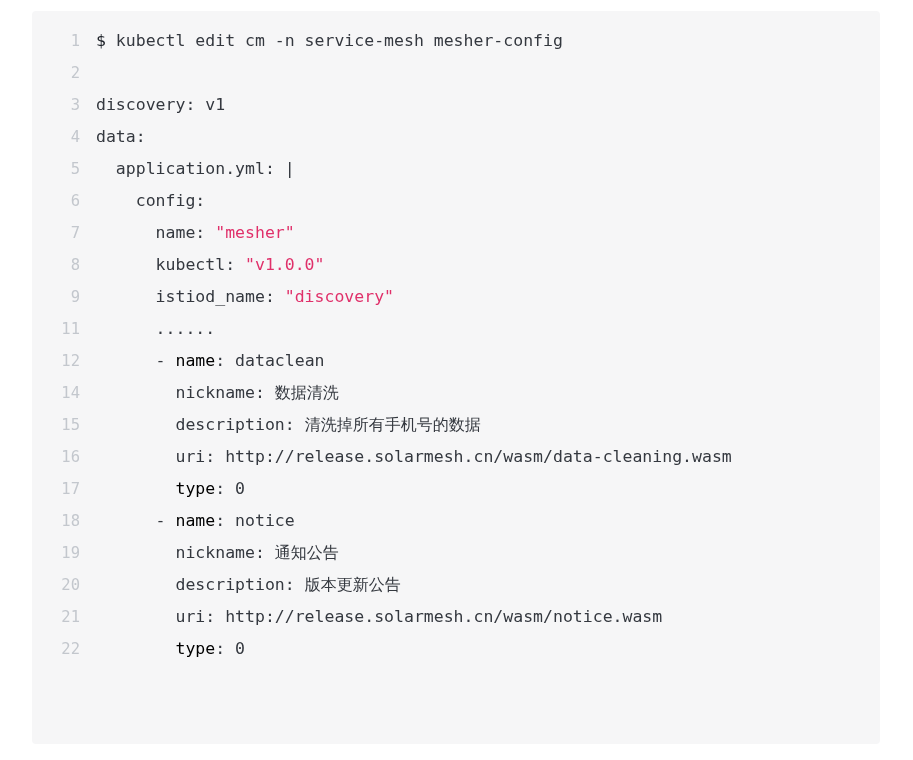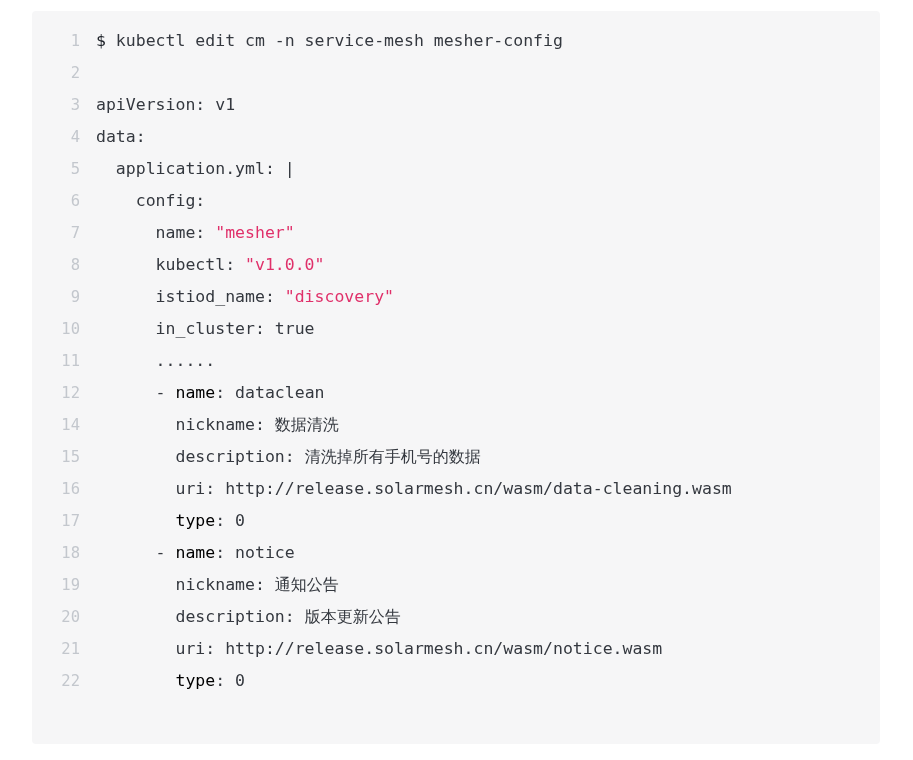--- a/index.html
+++ b/index.html
@@ -63,28 +63,27 @@
   .tok-cjk     { color: #34383f; font-family: Liberation Serif, serif; font-size: 16px; }
   .tok-dots    { color: #34383f; }
 </style>
 </head>
 <body>
 
 <div id="code-block">
   <div id="code-lines">
       <div class="code-line"><span class="ln">1</span><span class="code"><span class="tok-prompt">$</span><span class="tok-plain"> kubectl edit cm -n service-mesh mesher-config</span></span></div>
       <div class="code-line"><span class="ln">2</span><span class="code"></span></div>
-      <div class="code-line"><span class="ln">3</span><span class="code"><span class="tok-plain">apiVersion: v1</span></span></div>
+      <div class="code-line"><span class="ln">3</span><span class="code"><span class="tok-plain">discovery: v1</span></span></div>
       <div class="code-line"><span class="ln">4</span><span class="code"><span class="tok-plain">data:</span></span></div>
       <div class="code-line"><span class="ln">5</span><span class="code"><span class="tok-plain">  application.yml: |</span></span></div>
       <div class="code-line"><span class="ln">6</span><span class="code"><span class="tok-plain">    config:</span></span></div>
       <div class="code-line"><span class="ln">7</span><span class="code"><span class="tok-plain">      name: </span><span class="tok-string">"mesher"</span></span></div>
       <div class="code-line"><span class="ln">8</span><span class="code"><span class="tok-plain">      kubectl: </span><span class="tok-string">"v1.0.0"</span></span></div>
       <div class="code-line"><span class="ln">9</span><span class="code"><span class="tok-plain">      istiod_name: </span><span class="tok-string">"discovery"</span></span></div>
-      <div class="code-line"><span class="ln">10</span><span class="code"><span class="tok-plain">      in_cluster: </span><span class="tok-boolean">true</span></span></div>
       <div class="code-line"><span class="ln">11</span><span class="code"><span class="tok-dots">      ......</span></span></div>
       <div class="code-line"><span class="ln">12</span><span class="code"><span class="tok-plain">      - </span><span class="tok-key">name</span><span class="tok-plain">: dataclean</span></span></div>
       <div class="code-line"><span class="ln">14</span><span class="code"><span class="tok-plain">        nickname: </span><span class="tok-cjk">数据清洗</span></span></div>
       <div class="code-line"><span class="ln">15</span><span class="code"><span class="tok-plain">        description: </span><span class="tok-cjk">清洗掉所有手机号的数据</span></span></div>
       <div class="code-line"><span class="ln">16</span><span class="code"><span class="tok-plain">        uri: http://release.solarmesh.cn/wasm/data-cleaning.wasm</span></span></div>
       <div class="code-line"><span class="ln">17</span><span class="code"><span class="tok-plain">        </span><span class="tok-key">type</span><span class="tok-plain">: 0</span></span></div>
       <div class="code-line"><span class="ln">18</span><span class="code"><span class="tok-plain">      - </span><span class="tok-key">name</span><span class="tok-plain">: notice</span></span></div>
       <div class="code-line"><span class="ln">19</span><span class="code"><span class="tok-plain">        nickname: </span><span class="tok-cjk">通知公告</span></span></div>
       <div class="code-line"><span class="ln">20</span><span class="code"><span class="tok-plain">        description: </span><span class="tok-cjk">版本更新公告</span></span></div>
       <div class="code-line"><span class="ln">21</span><span class="code"><span class="tok-plain">        uri: http://release.solarmesh.cn/wasm/notice.wasm</span></span></div>

